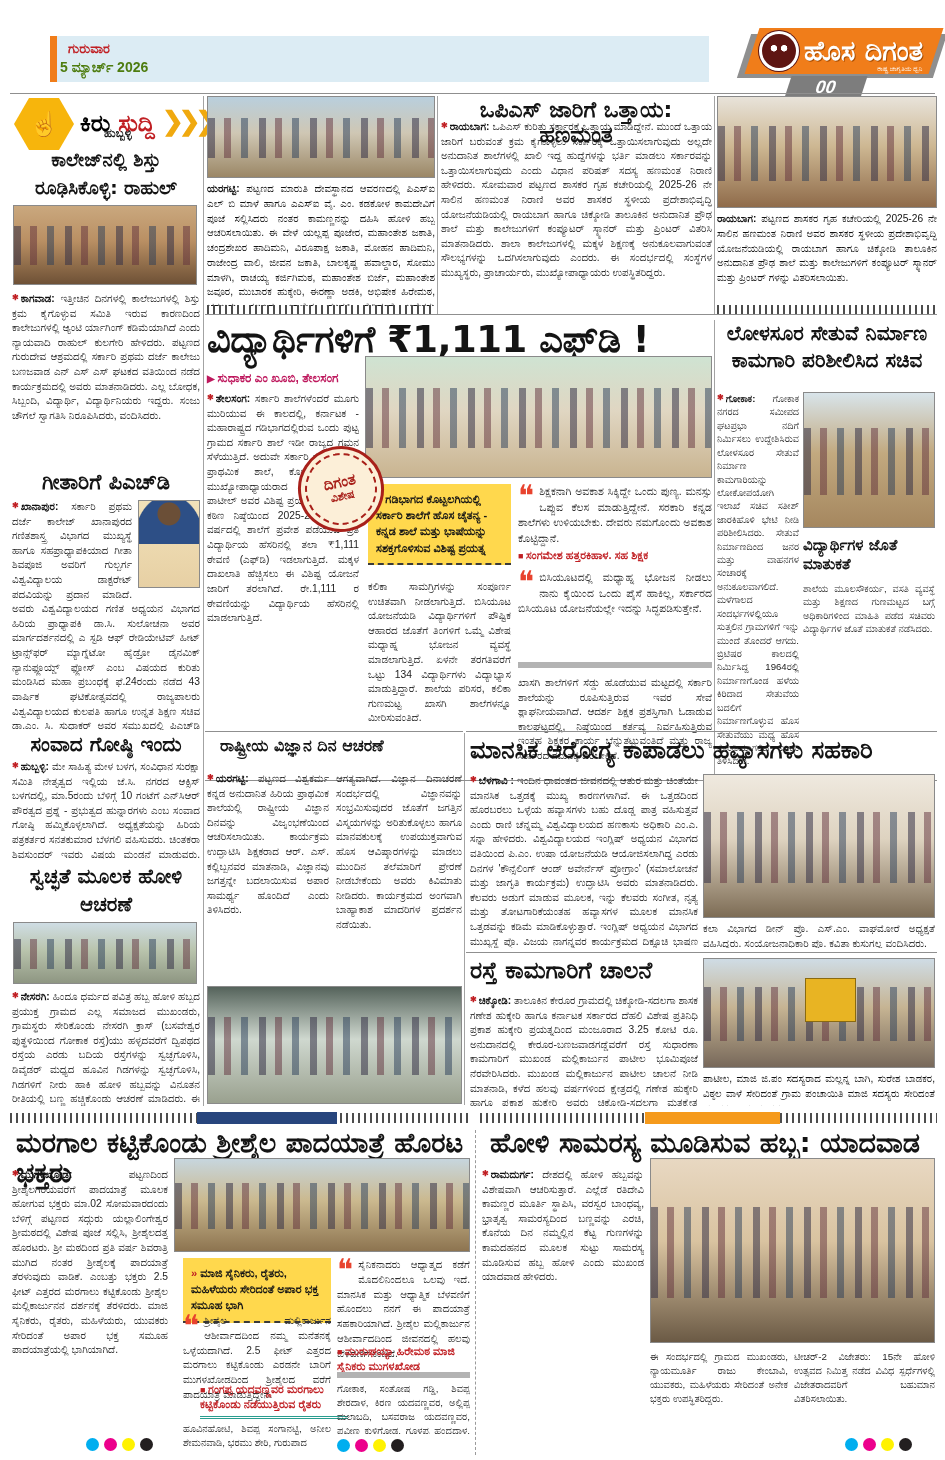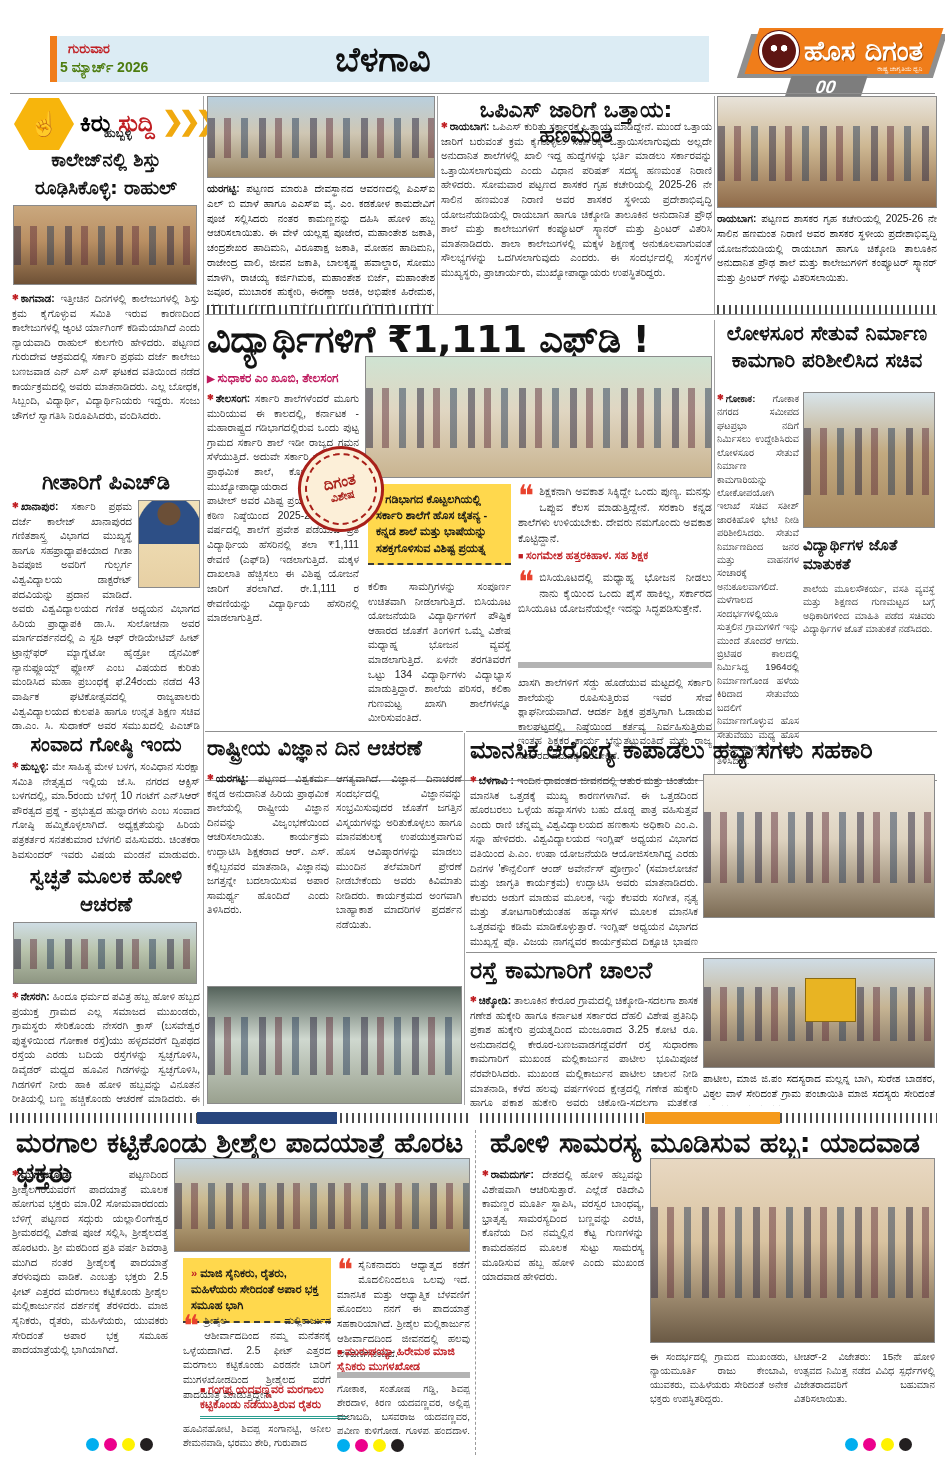--- a/index.html
+++ b/index.html
@@ -118,21 +118,20 @@
 </style>
 </head>
 <body>
 
 <div class="page">
 
   <div class="orange-tab" style="left:50px;top:36px;width:7px;height:46px;"></div>
   <div class="blue-band" style="left:57px;top:36px;width:652px;height:46px;"></div>
   <div class="day-txt" style="left:68px;top:41px;">ಗುರುವಾರ</div>
   <div class="date-txt" style="left:60px;top:59px;">5 ಮ್ಯಾರ್ಚ್ 2026</div>
-  <div class="page-title hd" style="left:57px;top:36px;width:652px;height:46px;">ಬೆಳಗಾವಿ</div>
   <div class="edition-txt" style="left:104px;top:84px;margin-top:43px;">ಹುಬ್ಬಳ್ಳಿ</div>
 
   <div class="mast-gray" style="left:744px;top:34px;width:196px;height:44px;"></div>
   <div class="mast-orange" style="left:752px;top:28px;width:184px;height:46px;">
     <div class="mast-logo"></div>
     <div class="mast-text">ಹೊಸ ದಿಗಂತ</div>
     <div class="mast-tag">ರಾಷ್ಟ್ರ ಜಾಗೃತಿಯ ಧ್ವನಿ</div>
   </div>
   <div class="mast-pgno" style="left:788px;top:76px;width:76px;height:22px;">00</div>
 
@@ -237,34 +236,35 @@
     <span>ಗೋಕಾಕ ನಗರದ ಸಮೀಪದ ಘಟಪ್ರಭಾ ನದಿಗೆ ನಿರ್ಮಿಸಲು ಉದ್ದೇಶಿಸಿರುವ ಲೋಳಸೂರ ಸೇತುವೆ ನಿರ್ಮಾಣ ಕಾಮಗಾರಿಯನ್ನು ಲೋಕೋಪಯೋಗಿ ಇಲಾಖೆ ಸಚಿವ ಸತೀಶ್ ಜಾರಕಿಹೊಳಿ ಭೇಟಿ ನೀಡಿ ಪರಿಶೀಲಿಸಿದರು. ಸೇತುವೆ ನಿರ್ಮಾಣದಿಂದ ಜನರ ಮತ್ತು ವಾಹನಗಳ ಸಂಚಾರಕ್ಕೆ ಅನುಕೂಲವಾಗಲಿದೆ. ಮಳೆಗಾಲದ ಸಂದರ್ಭಗಳಲ್ಲಿಯೂ ಸುತ್ತಲಿನ ಗ್ರಾಮಗಳಿಗೆ ಇನ್ನು ಮುಂದೆ ತೊಂದರೆ ಆಗದು. ಬ್ರಿಟಿಷರ ಕಾಲದಲ್ಲಿ ನಿರ್ಮಿಸಿದ್ದ 1964ರಲ್ಲಿ ನಿರ್ಮಾಣಗೊಂಡ ಹಳೆಯ ಕಿರಿದಾದ ಸೇತುವೆಯ ಬದಲಿಗೆ ನಿರ್ಮಾಣಗೊಳ್ಳುವ ಹೊಸ ಸೇತುವೆಯು ಮಧ್ಯ ಹೊಸ ಕೊಂಡಿಯಾಗಲಿದೆ ಎಂದು ತಿಳಿಸಿದರು.</span>
   </div>
   <div class="photo ph-bridge" style="left:803px;top:392px;width:132px;height:136px;"></div>
   <div class="subhead" style="position:absolute;left:803px;top:536px;width:132px;">ವಿದ್ಯಾರ್ಥಿಗಳ ಜೊತೆ ಮಾತುಕತೆ</div>
   <div class="body-sm" style="position:absolute;left:803px;top:582px;width:132px;height:196px;overflow:hidden;">ಶಾಲೆಯ ಮೂಲಸೌಕರ್ಯ, ವಸತಿ ವ್ಯವಸ್ಥೆ ಮತ್ತು ಶಿಕ್ಷಣದ ಗುಣಮಟ್ಟದ ಬಗ್ಗೆ ಅಧಿಕಾರಿಗಳಿಂದ ಮಾಹಿತಿ ಪಡೆದ ಸಚಿವರು ವಿದ್ಯಾರ್ಥಿಗಳ ಜೊತೆ ಮಾತುಕತೆ ನಡೆಸಿದರು.</div>
 
   <div class="hrule" style="left:205px;top:780px;width:732px;"></div>
   <div class="hrule" style="left:205px;top:731px;width:258px;"></div>
   <div class="hrule" style="left:466px;top:731px;width:471px;"></div>
 
-  <div class="hd" style="position:absolute;left:207px;top:737px;width:256px;font-size:21px;">ರಾಷ್ಟ್ರೀಯ ವಿಜ್ಞಾನ ದಿನ ಆಚರಣೆ</div>
+  <div class="hd" style="position:absolute;left:220px;top:737px;width:256px;font-size:16px;">ರಾಷ್ಟ್ರೀಯ ವಿಜ್ಞಾನ ದಿನ ಆಚರಣೆ</div>
   <div class="body-text" style="position:absolute;left:207px;top:772px;width:122px;height:208px;overflow:hidden;">
     <span class="dl">ಯರಗಟ್ಟಿ:</span>
     <span>ಪಟ್ಟಣದ ವಿಶ್ವಕರ್ಮ ಕನ್ನಡ ಅನುದಾನಿತ ಹಿರಿಯ ಪ್ರಾಥಮಿಕ ಶಾಲೆಯಲ್ಲಿ ರಾಷ್ಟ್ರೀಯ ವಿಜ್ಞಾನ ದಿನವನ್ನು ವಿಜೃಂಭಣೆಯಿಂದ ಆಚರಿಸಲಾಯಿತು. ಕಾರ್ಯಕ್ರಮ ಉದ್ಘಾಟಿಸಿ ಶಿಕ್ಷಕರಾದ ಆರ್. ಎಸ್. ಕಲ್ಲಿಬ್ಬನವರ ಮಾತನಾಡಿ, ವಿಜ್ಞಾನವು ಜಗತ್ತನ್ನೇ ಬದಲಾಯಿಸುವ ಅಪಾರ ಸಾಮರ್ಥ್ಯ ಹೊಂದಿದೆ ಎಂದು ತಿಳಿಸಿದರು.</span>
   </div>
   <div class="body-text" style="position:absolute;left:336px;top:772px;width:126px;height:208px;overflow:hidden;">ಆಗತ್ಯವಾಗಿದೆ. ವಿಜ್ಞಾನ ದಿನಾಚರಣೆ ಸಂದರ್ಭದಲ್ಲಿ ವಿಜ್ಞಾನವನ್ನು ಸಂಭ್ರಮಿಸುವುದರ ಜೊತೆಗೆ ಜಗತ್ತಿನ ವಿಸ್ಮಯಗಳನ್ನು ಅರಿತುಕೊಳ್ಳಲು ಹಾಗೂ ಮಾನವಕುಲಕ್ಕೆ ಉಪಯುಕ್ತವಾಗುವ ಹೊಸ ಆವಿಷ್ಕಾರಗಳನ್ನು ಮಾಡಲು ಮುಂದಿನ ತಲೆಮಾರಿಗೆ ಪ್ರೇರಣೆ ನೀಡಬೇಕೆಂದು ಅವರು ಕಿವಿಮಾತು ನೀಡಿದರು. ಕಾರ್ಯಕ್ರಮದ ಅಂಗವಾಗಿ ಬಾಹ್ಯಾಕಾಶ ಮಾದರಿಗಳ ಪ್ರದರ್ಶನ ನಡೆಯಿತು.</div>
   <div class="photo ph-classroom" style="left:207px;top:986px;width:255px;height:118px;"></div>
 
   <div class="hd" style="position:absolute;left:470px;top:737px;width:465px;font-size:24px;">ಮಾನಸಿಕ ಆರೋಗ್ಯ ಕಾಪಾಡಲು ಹವ್ಯಾಸಗಳು ಸಹಕಾರಿ</div>
   <div class="body-text" style="position:absolute;left:470px;top:774px;width:228px;height:174px;overflow:hidden;">
     <span class="dl">ಬೆಳಗಾವಿ :</span>
     <span>ಇಂದಿನ ಧಾವಂತದ ಜೀವನದಲ್ಲಿ ಆತುರ ಮತ್ತು ಚಿಂತೆಯೇ ಮಾನಸಿಕ ಒತ್ತಡಕ್ಕೆ ಮುಖ್ಯ ಕಾರಣಗಳಾಗಿವೆ. ಈ ಒತ್ತಡದಿಂದ ಹೊರಬರಲು ಒಳ್ಳೆಯ ಹವ್ಯಾಸಗಳು ಬಹು ದೊಡ್ಡ ಪಾತ್ರ ವಹಿಸುತ್ತವೆ ಎಂದು ರಾಣಿ ಚೆನ್ನಮ್ಮ ವಿಶ್ವವಿದ್ಯಾಲಯದ ಹಣಕಾಸು ಅಧಿಕಾರಿ ಎಂ.ಎ. ಸನ್ನಾ ಹೇಳಿದರು. ವಿಶ್ವವಿದ್ಯಾಲಯದ ಇಂಗ್ಲಿಷ್ ಅಧ್ಯಯನ ವಿಭಾಗದ ವತಿಯಿಂದ ಪಿ.ಎಂ. ಉಷಾ ಯೋಜನೆಯಡಿ ಆಯೋಜಿಸಲಾಗಿದ್ದ ಎರಡು ದಿನಗಳ 'ಕೌನ್ಸೆಲಿಂಗ್ ಆಂಡ್ ಅವೇರ್ನೆಸ್ ಪ್ರೋಗ್ರಾಂ' (ಸಮಾಲೋಚನೆ ಮತ್ತು ಜಾಗೃತಿ ಕಾರ್ಯಕ್ರಮ) ಉದ್ಘಾಟಿಸಿ ಅವರು ಮಾತನಾಡಿದರು. ಕೆಲವರು ಅಡುಗೆ ಮಾಡುವ ಮೂಲಕ, ಇನ್ನು ಕೆಲವರು ಸಂಗೀತ, ನೃತ್ಯ ಮತ್ತು ತೋಟಗಾರಿಕೆಯಂತಹ ಹವ್ಯಾಸಗಳ ಮೂಲಕ ಮಾನಸಿಕ ಒತ್ತಡವನ್ನು ಕಡಿಮೆ ಮಾಡಿಕೊಳ್ಳುತ್ತಾರೆ. ಇಂಗ್ಲಿಷ್ ಅಧ್ಯಯನ ವಿಭಾಗದ ಮುಖ್ಯಸ್ಥೆ ಪ್ರೊ. ವಿಜಯ ನಾಗನ್ನವರ ಕಾರ್ಯಕ್ರಮದ ದಿಕ್ಸೂಚಿ ಭಾಷಣ ಮಾಡಿದರು.</span>
   </div>
   <div class="photo ph-hall" style="left:703px;top:774px;width:232px;height:144px;"></div>
+  <div class="body-text" style="position:absolute;left:703px;top:922px;width:232px;height:26px;overflow:hidden;">ಕಲಾ ವಿಭಾಗದ ಡೀನ್ ಪ್ರೊ. ಎಸ್.ಎಂ. ವಾಘಮೋರೆ ಅಧ್ಯಕ್ಷತೆ ವಹಿಸಿದ್ದರು. ಸಂಯೋಜನಾಧಿಕಾರಿ ಪ್ರೊ. ಕವಿತಾ ಕುಸುಗಲ್ಲ ವಂದಿಸಿದರು.</div>
 
   <div class="hrule" style="left:466px;top:952px;width:471px;"></div>
 
   <div class="hd" style="position:absolute;left:470px;top:958px;width:230px;font-size:23px;">ರಸ್ತೆ ಕಾಮಗಾರಿಗೆ ಚಾಲನೆ</div>
   <div class="body-text" style="position:absolute;left:470px;top:994px;width:228px;height:112px;overflow:hidden;">
     <span class="dl">ಚಿಕ್ಕೋಡಿ:</span>
     <span>ತಾಲೂಕಿನ ಕೇರೂರ ಗ್ರಾಮದಲ್ಲಿ ಚಿಕ್ಕೋಡಿ-ಸದಲಗಾ ಶಾಸಕ ಗಣೇಶ ಹುಕ್ಕೇರಿ ಹಾಗೂ ಕರ್ನಾಟಕ ಸರ್ಕಾರದ ದೆಹಲಿ ವಿಶೇಷ ಪ್ರತಿನಿಧಿ ಪ್ರಕಾಶ ಹುಕ್ಕೇರಿ ಪ್ರಯತ್ನದಿಂದ ಮಂಜೂರಾದ 3.25 ಕೋಟಿ ರೂ. ಅನುದಾನದಲ್ಲಿ ಕೇರೂರ-ಬಣಜವಾಡಗಡ್ಡೆವರೆಗೆ ರಸ್ತೆ ಸುಧಾರಣಾ ಕಾಮಗಾರಿಗೆ ಮುಖಂಡ ಮಲ್ಲಿಕಾರ್ಜುನ ಪಾಟೀಲ ಭೂಮಿಪೂಜೆ ನೆರವೇರಿಸಿದರು. ಮುಖಂಡ ಮಲ್ಲಿಕಾರ್ಜುನ ಪಾಟೀಲ ಚಾಲನೆ ನೀಡಿ ಮಾತನಾಡಿ, ಕಳೆದ ಹಲವು ವರ್ಷಗಳಿಂದ ಕ್ಷೇತ್ರದಲ್ಲಿ ಗಣೇಶ ಹುಕ್ಕೇರಿ ಹಾಗೂ ಪ್ರಕಾಶ ಹುಕ್ಕೇರಿ ಅವರು ಚಿಕ್ಕೋಡಿ-ಸದಲಗಾ ಮತಕ್ಷೇತ್ರ ವ್ಯಾಪ್ತಿಯಲ್ಲಿ ಸಾಕಷ್ಟು ಅಭಿವೃದ್ಧಿ ಕಾರ್ಯಗಳನ್ನು ಕೈಗೊಂಡಿದ್ದಾರೆ. ಕೇರೂರ ಗ್ರಾಮ ಇವರ ಪ್ರಯತ್ನದಿಂದ ನಂದನವನವಾಗಿದೆ ಎಂದು ಹೆಮ್ಮೆ ವ್ಯಕ್ತಪಡಿಸಿದರು.</span>
   </div>
   <div class="photo ph-jcb" style="left:703px;top:958px;width:232px;height:110px;">
     <div class="jcb-blob"></div>

